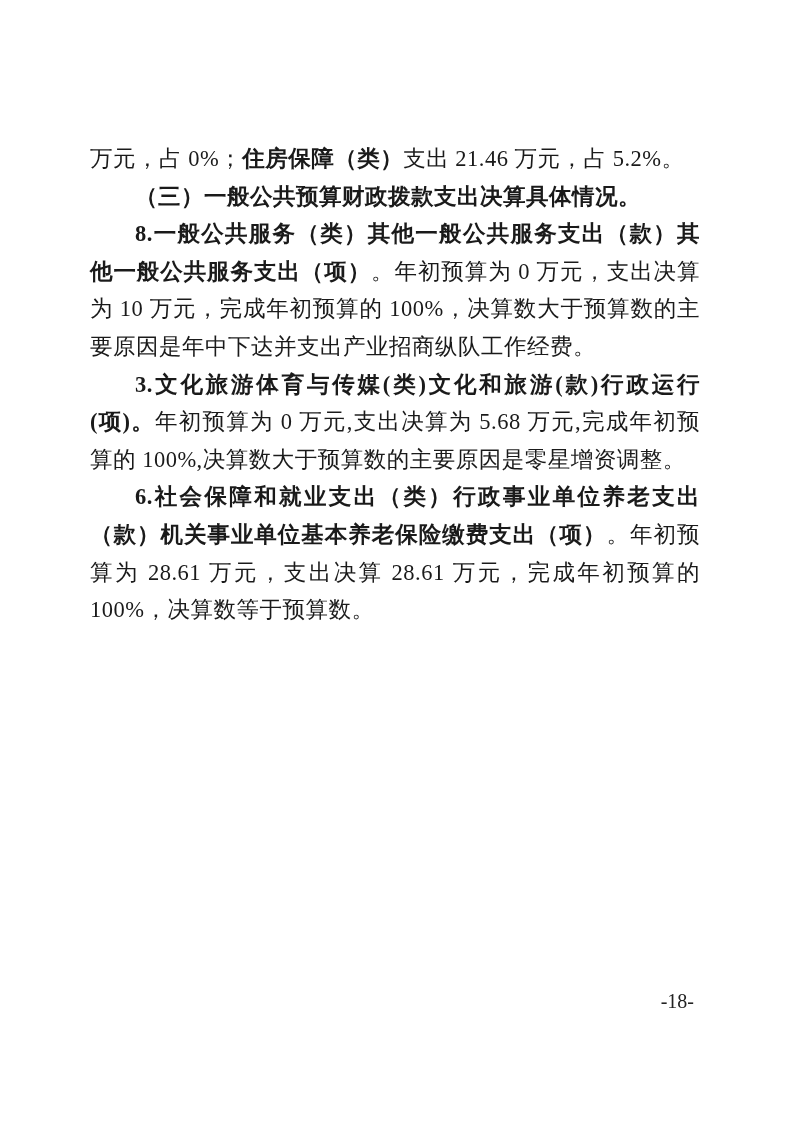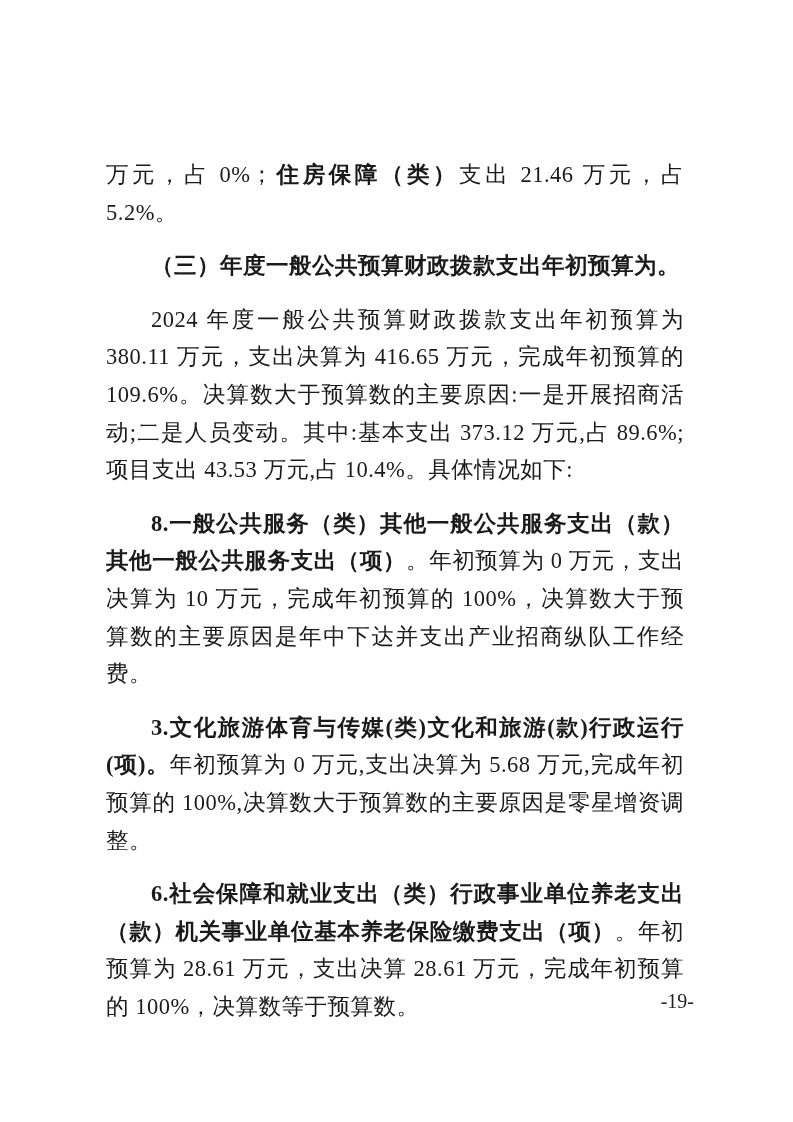--- a/index.html
+++ b/index.html
@@ -24,21 +24,21 @@
     position: absolute;
     left: 90px;
     top: 140px;
     width: 610px;
     font-size: 22.5px;
     line-height: 37.6px;
     text-align: justify;
     letter-spacing: 0.5px;
   }
   p.para {
-    margin: 16px;
+    margin: 0;
     padding: 0;
   }
   p.para.indent {
     text-indent: 2em;
   }
   .run.bold {
     font-weight: 700;
   }
   .page-footer {
     position: absolute;
@@ -48,22 +48,21 @@
     line-height: 26px;
     color: #222222;
   }
 </style>
 </head>
 <body>
 
 <div class="page">
   <div class="content" id="paragraph-container">
       <p class="para"><span class="run">万元，占 0%；</span><span class="run bold">住房保障（类）</span><span class="run">支出 21.46 万元，占 5.2%。</span></p>
-      <p class="para indent"><span class="run bold">（三）年度一般公共预算财政拨款支出年初预算为。</span></p>
-      <p class="para indent"><span class="run">2024 年度一般公共预算财政拨款支出年初预算为 380.11 万元，支出决算为 416.65 万元，完成年初预算的 109.6%。决算数大于预算数的主要原因:一是开展招商活动;二是人员变动。其中:基本支出 373.12 万元,占 89.6%;项目支出 43.53 万元,占 10.4%。具体情况如下:</span></p>
+      <p class="para indent"><span class="run bold">（三）一般公共预算财政拨款支出决算具体情况。</span></p>
       <p class="para indent"><span class="run bold">8.一般公共服务（类）其他一般公共服务支出（款）其他一般公共服务支出（项）</span><span class="run">。年初预算为 0 万元，支出决算为 10 万元，完成年初预算的 100%，决算数大于预算数的主要原因是年中下达并支出产业招商纵队工作经费。</span></p>
       <p class="para indent"><span class="run bold">3.文化旅游体育与传媒(类)文化和旅游(款)行政运行(项)。</span><span class="run">年初预算为 0 万元,支出决算为 5.68 万元,完成年初预算的 100%,决算数大于预算数的主要原因是零星增资调整。</span></p>
       <p class="para indent"><span class="run bold">6.社会保障和就业支出（类）行政事业单位养老支出（款）机关事业单位基本养老保险缴费支出（项）</span><span class="run">。年初预算为 28.61 万元，支出决算 28.61 万元，完成年初预算的 100%，决算数等于预算数。</span></p>
     </div>
   <div class="page-footer">
-    <span>-19-</span>
+    <span>-18-</span>
   </div>
 </div>
 
 </body></html>

